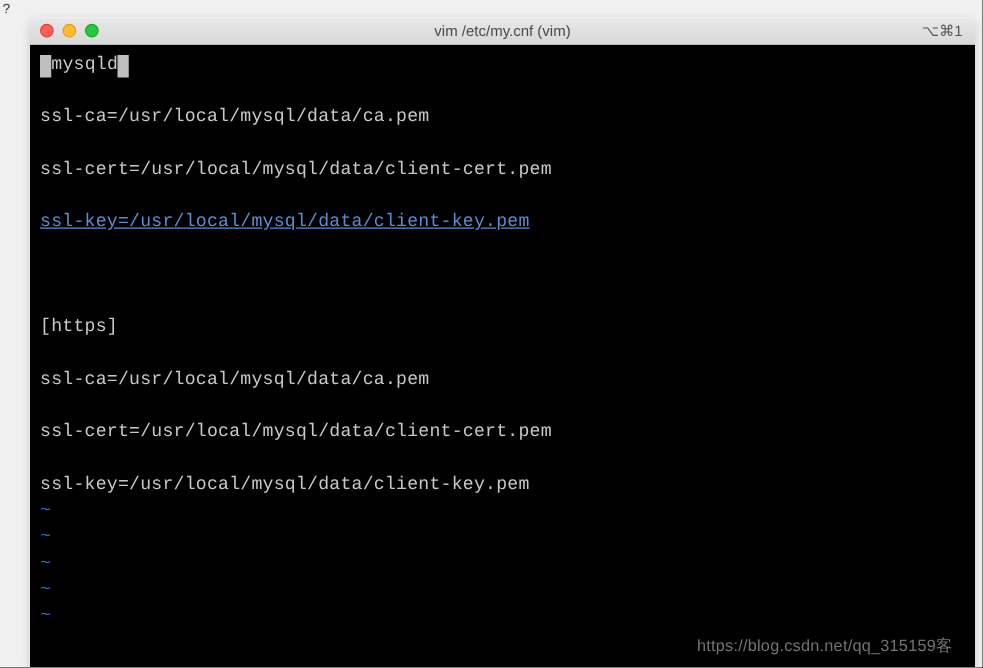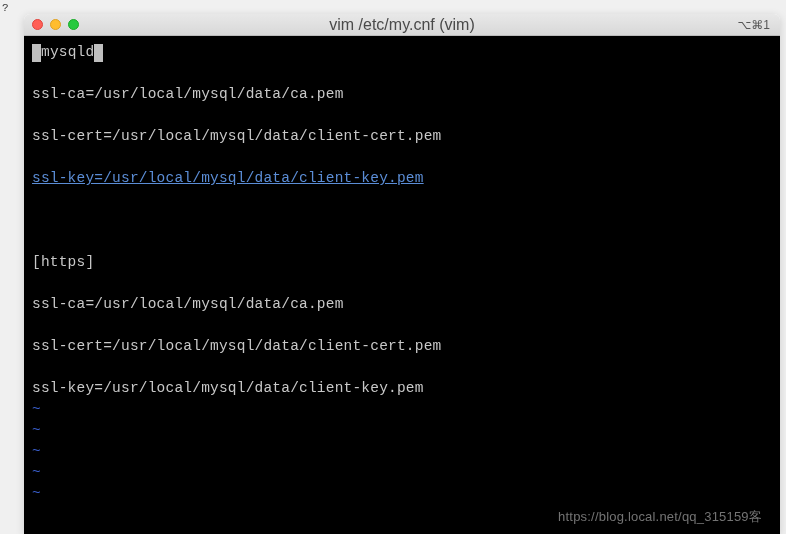--- a/index.html
+++ b/index.html
@@ -56,21 +56,21 @@
       border-radius: 50%;
     }
     .close-btn { background: #ff5f56; border: 0.5px solid #e0443e; }
     .min-btn { background: #ffbd2e; border: 0.5px solid #dea123; }
     .max-btn { background: #27c93f; border: 0.5px solid #1aab29; }
     .title-text {
       position: absolute;
       left: 0;
       right: 0;
       text-align: center;
-      font-size: 16px;
+      font-size: 12px;
       color: #4a4a4a;
       font-family: -apple-system, "Helvetica Neue", sans-serif;
       pointer-events: none;
     }
     .title-right {
       position: absolute;
       right: 10px;
       font-size: 12px;
       color: #555;
       font-family: -apple-system, "Helvetica Neue", sans-serif;
@@ -156,13 +156,13 @@
     <div class="line"></div>
     <div class="line">ssl-key=/usr/local/mysql/data/client-key.pem</div>
     <div class="line tilde">~</div>
     <div class="line tilde">~</div>
     <div class="line tilde">~</div>
     <div class="line tilde">~</div>
     <div class="line tilde">~</div>
   </div>
 </div>
 
-<div class="watermark">https://blog.local.net/qq_315159客</div>
+<div class="watermark">https://blog.csdn.net/qq_315159客</div>
 
 </body></html>

